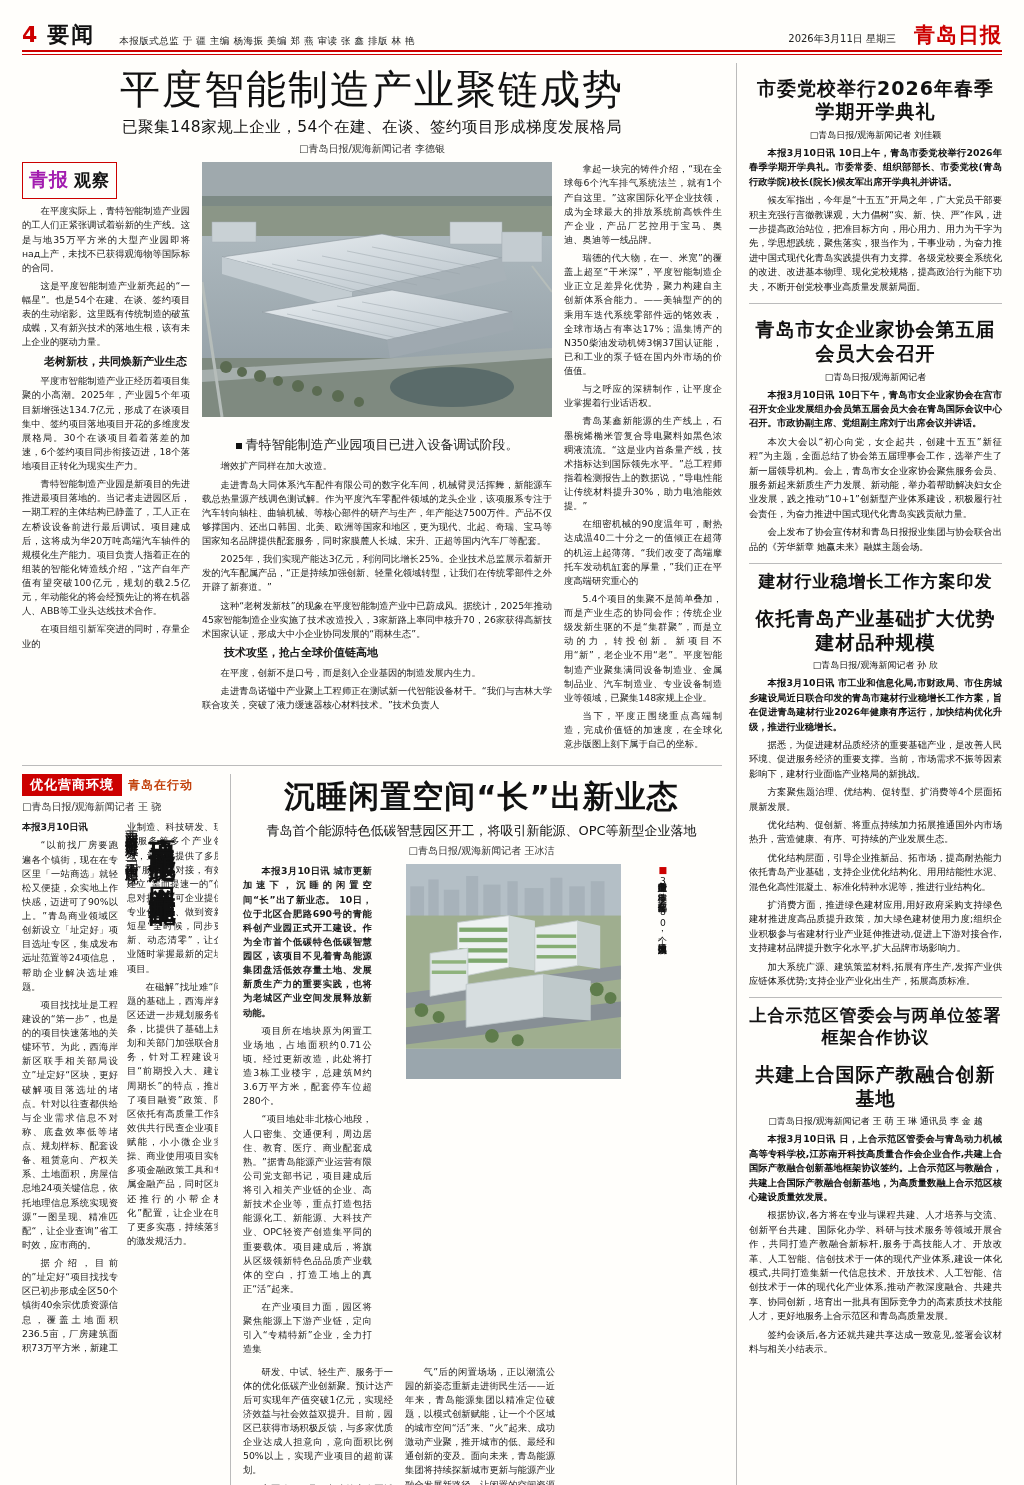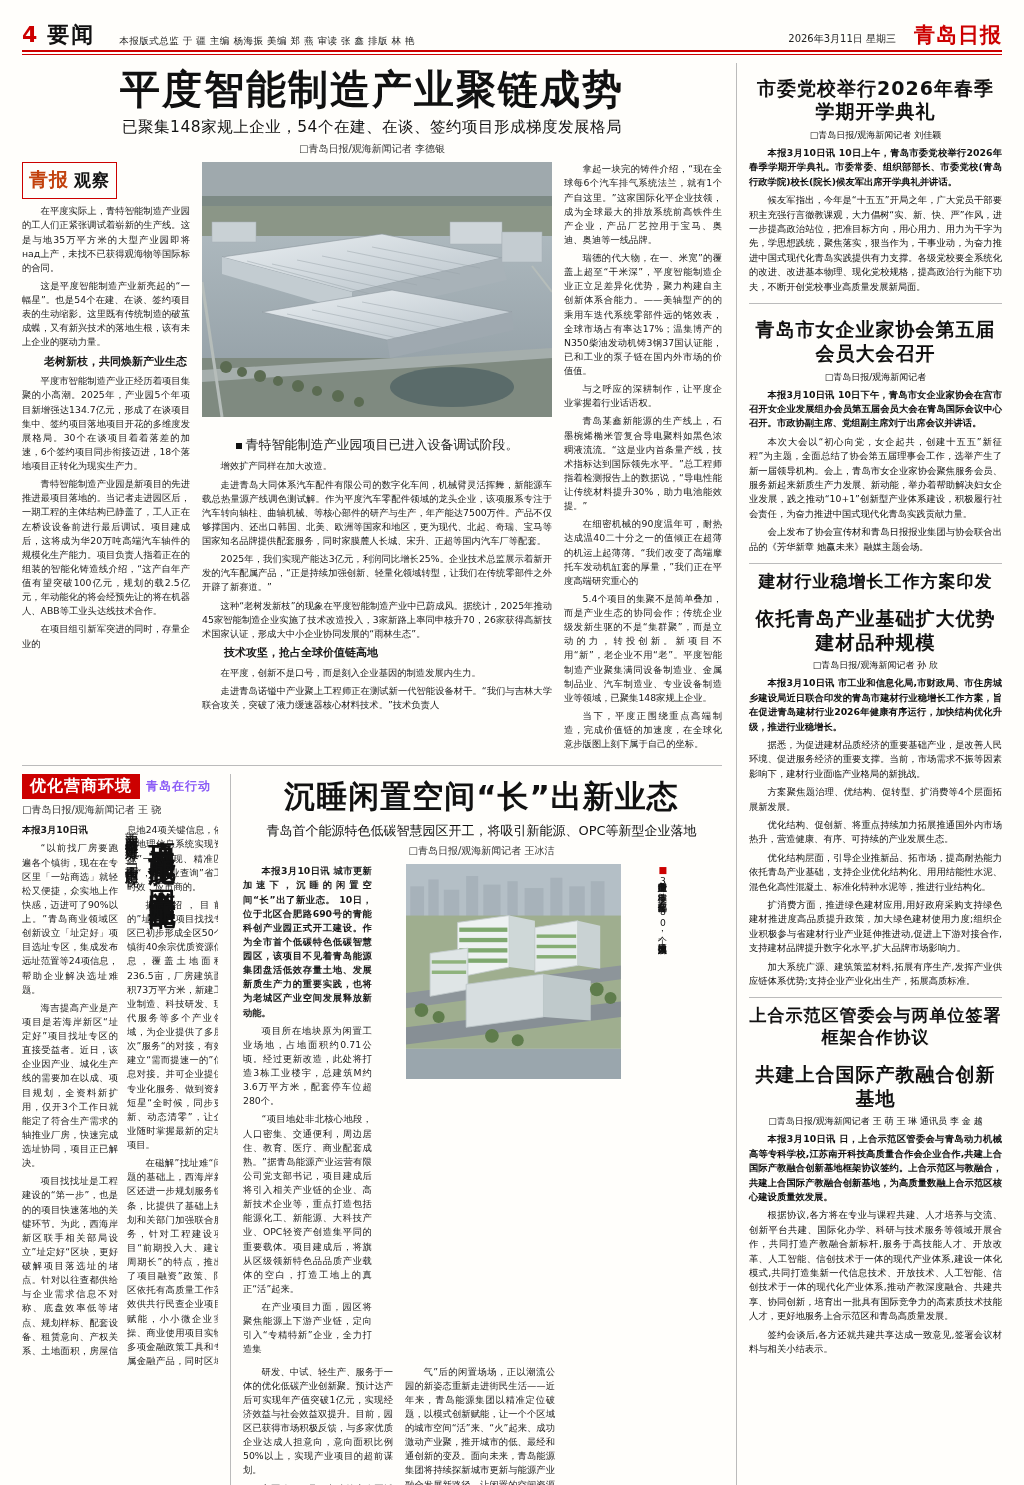--- a/index.html
+++ b/index.html
@@ -24,38 +24,38 @@
   .rule { border-top:2px solid #c00; margin-top:4px; }
   .rule-thin { border-top:1px solid #c00; margin-top:1.5px; }
 
   
   .body-grid { display:flex; gap:14px; margin-top:8px; }
   .col-main { width:700px; }
   .col-right { width:266px; border-left:1px solid #bbb; padding-left:12px; }
 
   
   .headline-1 {
-    font-size:40px; font-weight:bold; text-align:center; letter-spacing:2px;
+    font-size:40px; font-weight:normal; text-align:center; letter-spacing:2px;
     line-height:1.12; margin:4px 0 6px 0;
   }
   .subhead-1 { font-size:15.5px; text-align:center; letter-spacing:.5px; margin-bottom:4px; }
   .byline { font-size:10px; text-align:center; color:#333; margin:3px 0 6px 0; }
 
   
   .cols3 { display:flex; gap:12px; }
   .txt { font-size:9.3px; line-height:1.52; text-align:justify; color:#1a1a1a; }
   .txt p { margin:0 0 4px 0; text-indent:2em; }
   .subtitle-b { font-weight:bold; font-size:11px; text-indent:0; margin:5px 0 3px 0; }
 
   
   .obs-badge {
     border:1px solid #c00; padding:4px 6px 5px 6px; display:inline-block;
     margin-bottom:5px;
   }
-  .obs-badge .t1 { color:#c2410c; font-size:19px; font-weight:bold; letter-spacing:1px; }
+  .obs-badge .t1 { color:#a21caf; font-size:19px; font-weight:bold; letter-spacing:1px; }
   .obs-badge .t2 { font-size:17px; font-weight:bold; letter-spacing:1px; }
 
   
   .photo { position:relative; overflow:hidden; background:#9aa6ad; }
   .photo-cap { font-size:13px; color:#222; margin-top:19px; line-height:1.4;text-align:center; }
   .sq { display:inline-block; width:6px; height:6px; background:#111; margin-right:4px; vertical-align:middle;}
 
   
   .aerial { width:100%; height:100%; display:block; }
 
@@ -67,24 +67,24 @@
   .vert-head {
     writing-mode:vertical-rl; text-orientation:upright;
     font-size:27px; font-weight:bold; line-height:1.18; letter-spacing:2px;
     height:540px;
   }
   .vert-sub {
     writing-mode:vertical-rl; text-orientation:upright;
     font-size:13.5px; line-height:1.5; height:520px; letter-spacing:1px;
   }
   .opt-badge {
-    background:#c00; color:#fff; font-size:16px; font-weight:bold;
+    background:#c00; color:#fff; font-size:13px; font-weight:bold;
     padding:2px 8px; display:inline-block; letter-spacing:1px;
   }
-  .opt-badge2 { color:#8b5cf6; font-size:12px; font-weight:bold; letter-spacing:1px; }
+  .opt-badge2 { color:#c2410c; font-size:12px; font-weight:bold; letter-spacing:1px; }
 
   .headline-3 { font-size:30px; font-weight:bold; text-align:center; letter-spacing:1px; margin:4px 0 4px; }
 
   
   .r-head { font-size:19px; font-weight:bold; text-align:center; line-height:1.25; letter-spacing:1px; margin:14px 0 5px; }
   .r-head-sm { font-size:17px; font-weight:bold; text-align:center; line-height:1.28; letter-spacing:1px; margin:2px 0 5px; }
   .r-byline { font-size:9px; text-align:center; margin-bottom:4px; }
   .r-sep { border-top:1px solid #bbb; margin:9px 0 7px; }
   .r-txt { font-size:9.3px; line-height:1.55; text-align:justify; }
   .r-txt p { margin:0 0 4px; text-indent:2em; }
@@ -235,21 +235,20 @@
         <div style="width:196px;">
           <div style="display:flex; gap:6px; align-items:center; margin-bottom:4px;">
             <span class="opt-badge">优化营商环境</span>
             <span class="opt-badge2">青岛在行动</span>
           </div>
           <div class="byline" style="text-align:left;">□青岛日报/观海新闻记者    王 骁</div>
           <div style="display:flex; justify-content:flex-start; gap:4px; height:548px; overflow:hidden;">
             <div class="txt" style="width:96px; columns:1;">
               <p style="text-indent:0;"><b>本报3月10日讯</b></p>
               <p>“以前找厂房要跑遍各个镇街，现在在专区里「一站商选」就轻松又便捷，众实地上作快感，迈进可了90%以上。”青岛商业领域区创新设立「址定好」项目选址专区，集成发布远址范置等24项信息，帮助企业解决选址难题。</p>
-              <p>海吉提高产业是产项目是若海岸新区“址定好”项目找址专区的直接受益者。近日，该企业因产业、城化生产线的需要加在以成、项目规划，全资料新扩用，仅开3个工作日就能定了符合生产需求的轴推业厂房，快速完成选址协同，项目正已解决。</p>
               <p>项目找找址是工程建设的“第一步”，也是的的项目快速落地的关键环节。为此，西海岸新区联手相关部局设立”址定好“区块，更好破解项目落选址的堵点。针对以往查都供给与企业需求信息不对称、底盘效率低等堵点、规划样标、配套设备、租赁意向、产权关系、土地面积，房屋信息地24项关键信息，依托地理信息系统实现资源”一图呈现、精准匹配“，让企业查询”省工时效，应市商的。</p>
               <p>据介绍，目前的”址定好“项目找找专区已初步形成全区50个镇街40余宗优质资源信息，覆盖土地面积236.5亩，厂房建筑面积73万平方米，新建工业制造、科技研发、现代服务等多个产业领域，为企业提供了多层次”服务“的对接，有效建立“需而提速一的”信息对接。并可企业提供专业化服务、做到资新短星“全时候，同步更新、动态清零”，让企业随时掌握最新的定址项目。</p>
               <p>在磁解”找址难“问题的基础上，西海岸新区还进一步规划服务链条，比提供了基础上规划和关部门加强联合服务，针对工程建设项目“前期投入大、建设周期长”的特点，推出了项目融资”政策、阳区依托有高质量工作落效供共行民查企业项目赋能，小小微企业实操、商业使用项目实物多项金融政策工具和专属金融产品，同时区域还推行的小帮企权化”配置，让企业在明了更多实惠，持续落实的激发规活力。</p>
               <p></p>
             </div>
             <div class="vert-sub">西海岸新区创新推出「址定好」服务，二十四项信息「图可视」</div>
             <div class="vert-head">项目选址不用跑腿，网上专区精准匹配</div>
           </div>
         </div>
 

